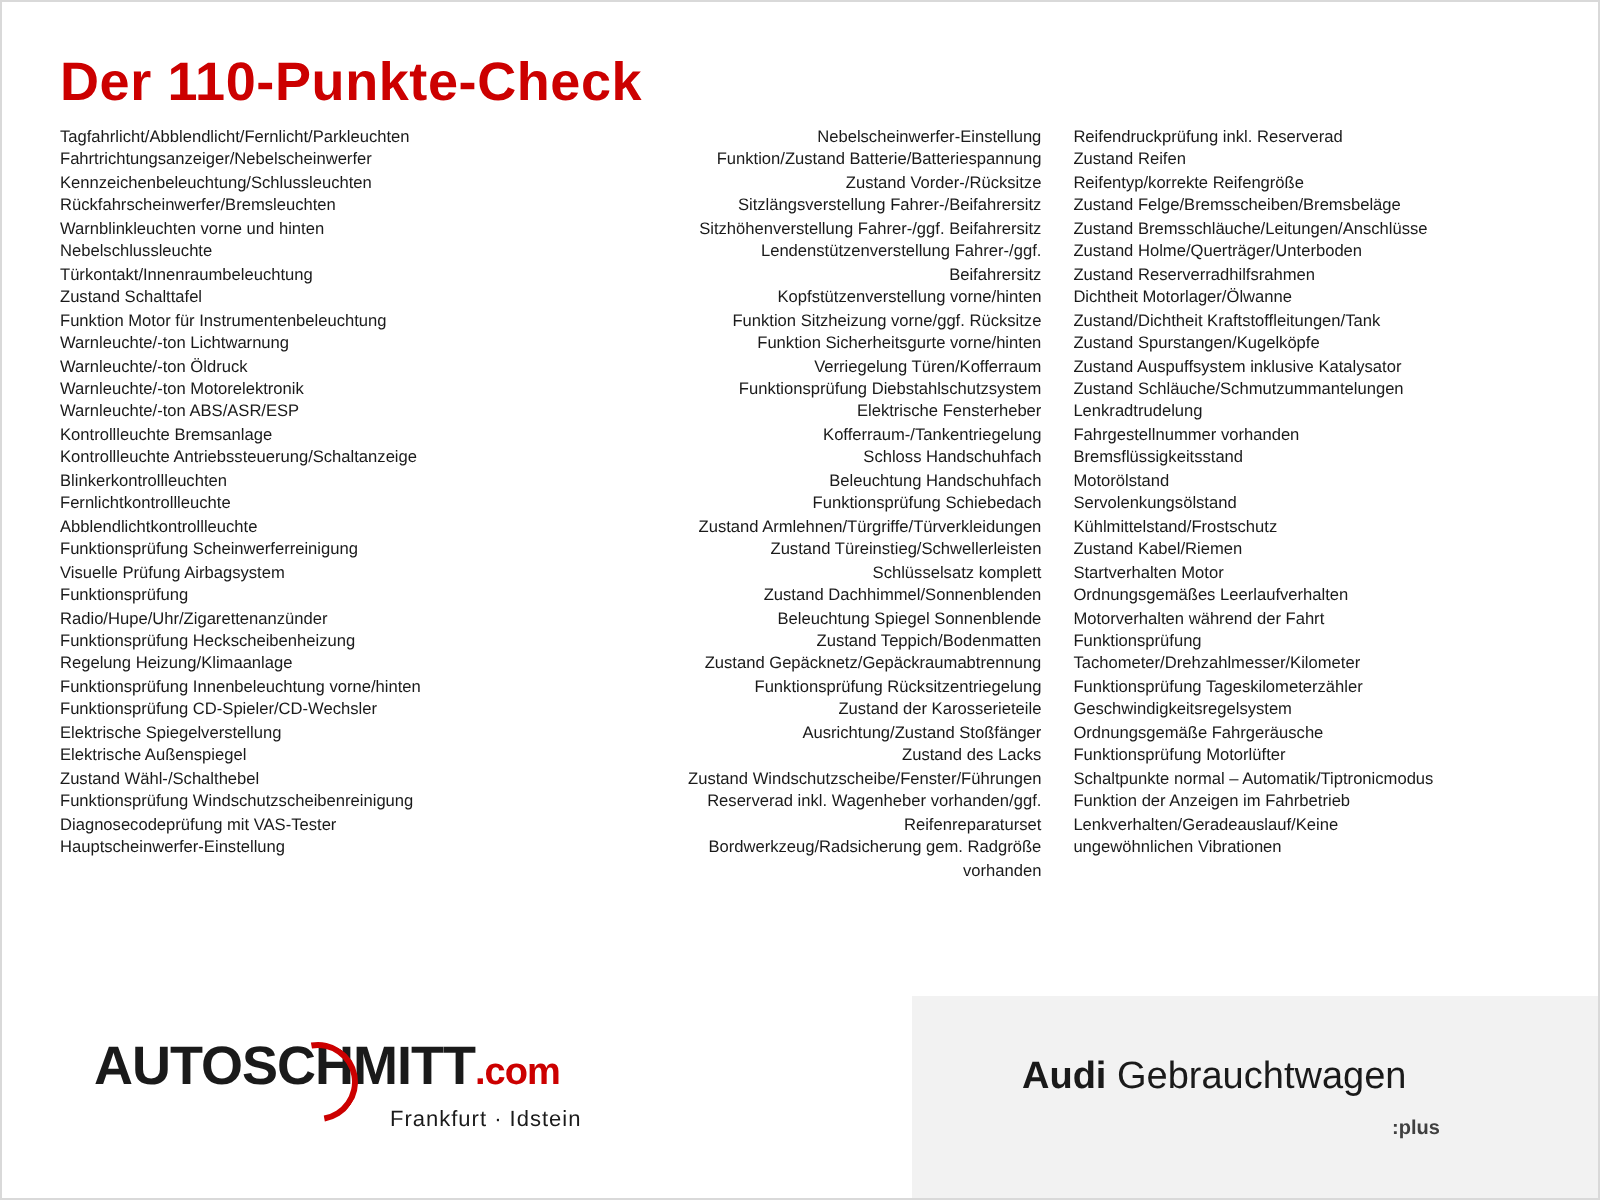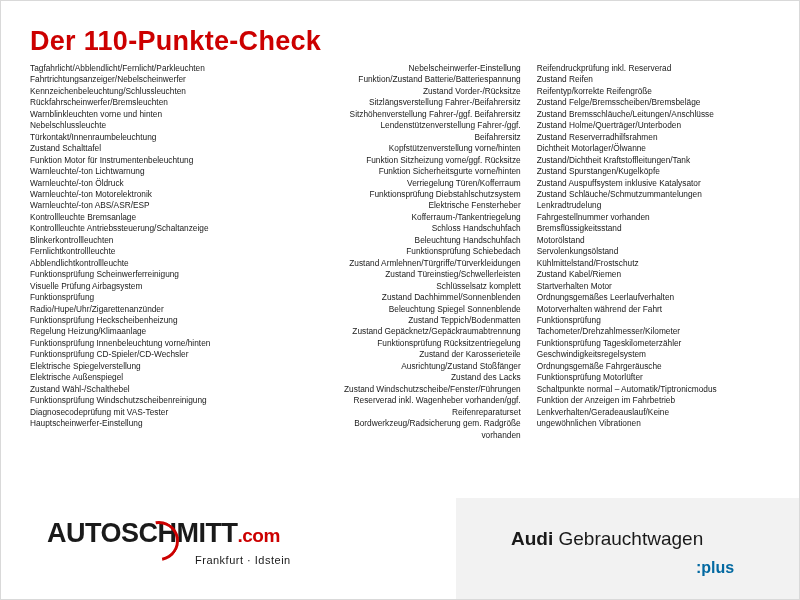--- a/index.html
+++ b/index.html
@@ -144,23 +144,23 @@
     white-space: nowrap;
     margin-left: 40px;
   }
   #audi-line .audi {
     font-weight: bold;
   }
   #plus-line {
     position: absolute;
     left: 225px;
     top: 31px;
-    font-size: 16px;
-    font-weight: bold;
-    color: #0369a1;
+    font-size: 10px;
+    font-weight: bold;
+    color: #404040;
     white-space: nowrap;
   }
 </style>
 </head>
 <body>
 
 <div id="page">
 
   <div id="frame"></div>
 

